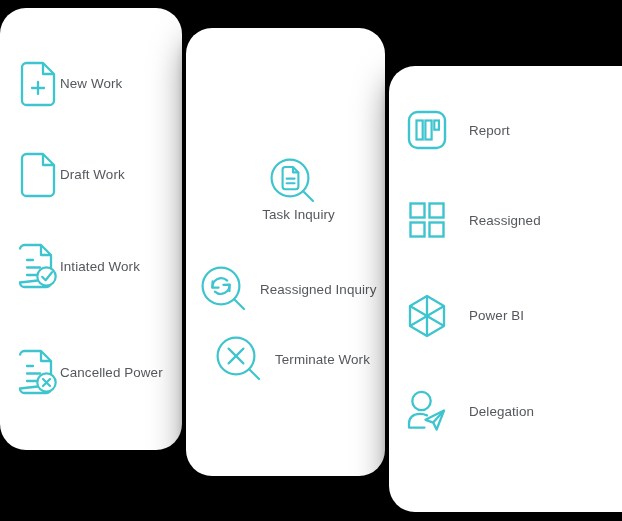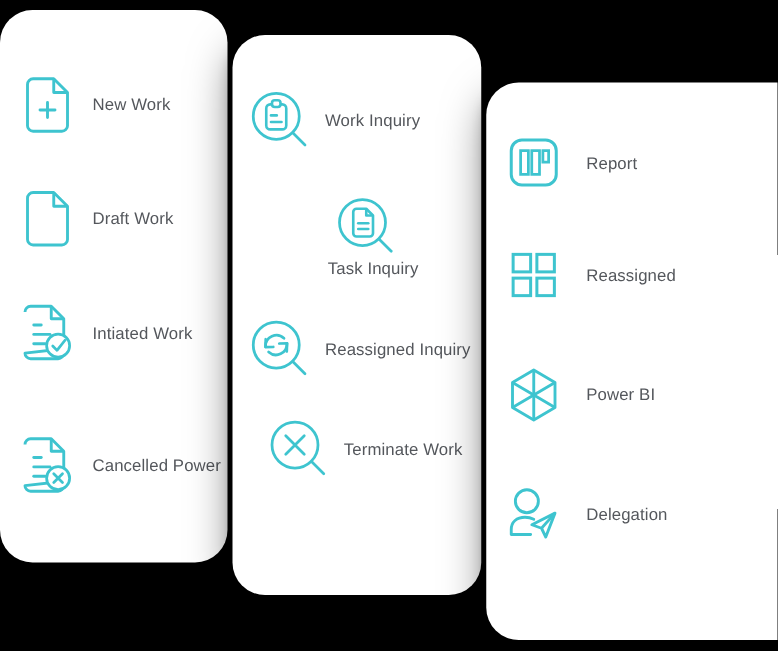--- a/index.html
+++ b/index.html
@@ -76,21 +76,21 @@
     color: #54575c;
     font-size: 13.4px;
     line-height: 1.2;
     letter-spacing: 0.1px;
     white-space: nowrap;
   }
 
   
   #card-work .menu-item { padding-left: 16px; }
   #card-work .menu-icon { width: 44px; height: 48px; }
-  #card-work .menu-label { margin-left: 14px; }
+  #card-work .menu-label { }
 
   #card-inquiry .menu-item { padding-left: 14px; }
   #card-inquiry .menu-icon { width: 48px; height: 50px; }
   #card-inquiry .menu-label { margin-left: 12px; }
 
   #card-reports .menu-item { padding-left: 14px; }
   #card-reports .menu-icon { width: 48px; height: 50px; }
   #card-reports .menu-label { margin-left: 18px; }
 
   svg { display: block; overflow: visible; }
@@ -153,49 +153,36 @@
         </span>
         <span class="menu-label">Cancelled Power</span>
       </div>
 
     </div>
   </div>
 
   <div class="card" id="card-inquiry">
     <div class="menu-list">
 
-      <div class="menu-item" id="qi-0" style="top: 41px;">
-        <span class="menu-icon">
-          <svg width="48" height="50" viewBox="0 0 48 50">
-            <circle cx="21" cy="21" r="18.4" fill="none" stroke="#3ec4cf" stroke-width="2.2"></circle>
-            <path d="M34.2 34.2 L44 44" fill="none" stroke="#3ec4cf" stroke-width="2.2" stroke-linecap="round"></path>
-            <rect x="13" y="11.5" width="16" height="20" rx="3.2" fill="none" stroke="#3ec4cf" stroke-width="2.1"></rect>
-            <rect x="17.6" y="8.2" width="6.8" height="5.4" rx="2.2" fill="#ffffff" stroke="#3ec4cf" stroke-width="2.1"></rect>
-            <path d="M16.8 20.3 H21.4" fill="none" stroke="#3ec4cf" stroke-width="2.1" stroke-linecap="round"></path>
-            <path d="M16.8 25.6 H25.2" fill="none" stroke="#3ec4cf" stroke-width="2.1" stroke-linecap="round"></path>
-          </svg>
-        </span>
-        <span class="menu-label">Work Inquiry</span>
-      </div>
 
       <div class="menu-item" id="qi-1" style="top: 129px; flex-direction: column;">
         <span class="menu-icon">
           <svg width="48" height="50" viewBox="0 0 48 50">
             <circle cx="21" cy="21" r="18.4" fill="none" stroke="#3ec4cf" stroke-width="2.2"></circle>
             <path d="M34.2 34.2 L44 44" fill="none" stroke="#3ec4cf" stroke-width="2.2" stroke-linecap="round"></path>
             <path d="M13.6 12.6 A2.6 2.6 0 0 1 16.2 10 H24 L29.4 15.4 V29.6 A2.6 2.6 0 0 1 26.8 32.2 H16.2 A2.6 2.6 0 0 1 13.6 29.6 Z" fill="none" stroke="#3ec4cf" stroke-width="2.1" stroke-linejoin="round"></path>
             <path d="M24 10 V15.4 H29.4" fill="none" stroke="#3ec4cf" stroke-width="2.1" stroke-linejoin="round"></path>
             <path d="M17.6 21.6 H25.6" fill="none" stroke="#3ec4cf" stroke-width="2.1" stroke-linecap="round"></path>
             <path d="M17.6 26.2 H25.6" fill="none" stroke="#3ec4cf" stroke-width="2.1" stroke-linecap="round"></path>
           </svg>
         </span>
         <span class="menu-label">Task Inquiry</span>
       </div>
 
-      <div class="menu-item" id="qi-2" style="top: 224px;">
+      <div class="menu-item" id="qi-2" style="top: 234px;">
         <span class="menu-icon">
           <svg width="48" height="50" viewBox="0 0 48 50">
             <circle cx="21" cy="21" r="18.4" fill="none" stroke="#3ec4cf" stroke-width="2.2"></circle>
             <path d="M34.2 34.2 L44 44" fill="none" stroke="#3ec4cf" stroke-width="2.2" stroke-linecap="round"></path>
             <path d="M12.4 22.4 A8.8 8.8 0 0 1 27.2 15.6" fill="none" stroke="#3ec4cf" stroke-width="2.2" stroke-linecap="round"></path>
             <path d="M29.6 19.8 A8.8 8.8 0 0 1 14.9 26.6" fill="none" stroke="#3ec4cf" stroke-width="2.2" stroke-linecap="round"></path>
             <path d="M12.6 16.4 L12.4 22.7 L18.6 22.6" fill="none" stroke="#3ec4cf" stroke-width="2.2" stroke-linecap="round" stroke-linejoin="round"></path>
             <path d="M29.4 26.2 L29.6 19.6 L23.4 19.8" fill="none" stroke="#3ec4cf" stroke-width="2.2" stroke-linecap="round" stroke-linejoin="round"></path>
           </svg>
         </span>

